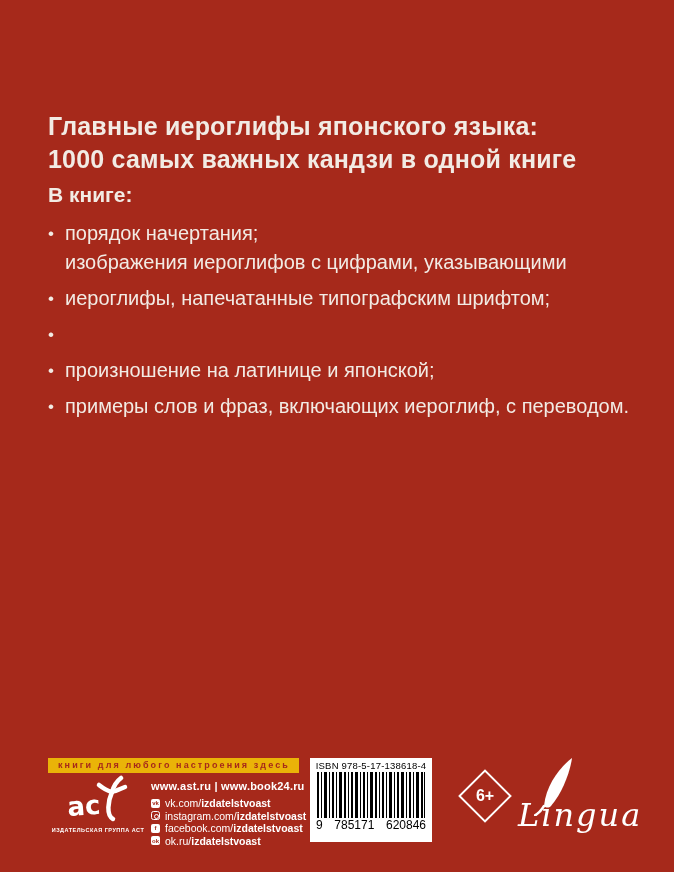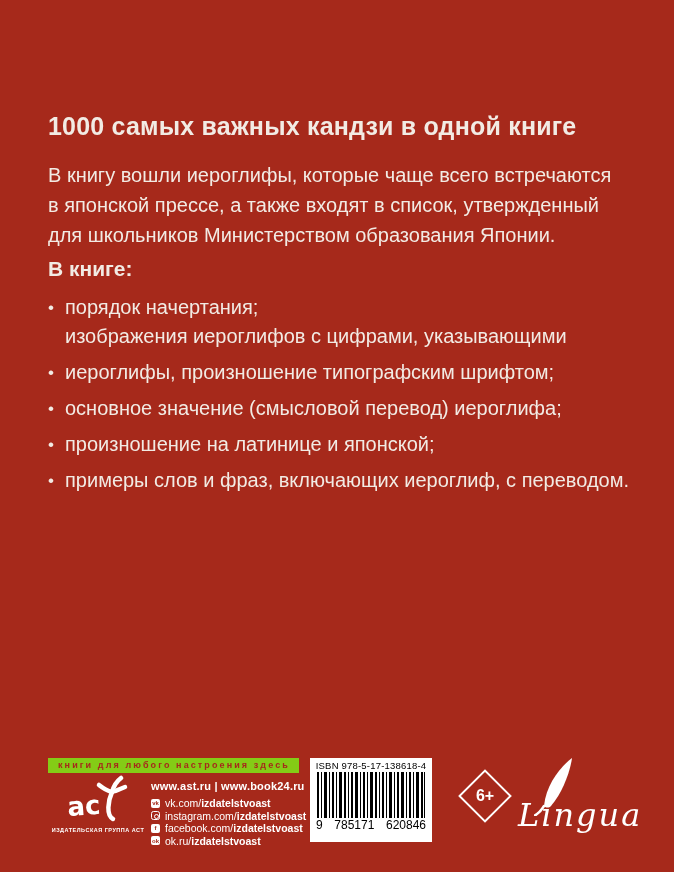--- a/index.html
+++ b/index.html
@@ -22,21 +22,21 @@
   .intro div { white-space:nowrap; }
   .list-heading { margin-top:4px; font-size:21px; font-weight:700; line-height:30px; }
   ul.features { list-style:none; margin-top:9px; }
   ul.features li { display:flex; font-size:20px; line-height:29px; margin-bottom:7px; }
   .dot { width:17px; flex-shrink:0; font-size:17px; }
   .b-lines div { white-space:nowrap; }
 
   
   .slogan {
     position:absolute; left:48px; top:758px;
-    background:#84cc16; color:#a6291b;
+    background:#eab308; color:#a6291b;
     font-size:9px; font-weight:700; letter-spacing:2.1px;
     padding:2px 9px 3px 10px; white-space:nowrap;
   }
   .ast-block { position:absolute; left:50px; top:775px; width:96px; text-align:center; }
   .ast-block svg { display:block; margin:0 auto; }
   .ast-caption { font-size:5.5px; letter-spacing:.5px; color:#fff; font-weight:700; margin-top:2px; white-space:nowrap; }
 
   .links { position:absolute; left:151px; top:780px; color:#fff; }
   .websites { font-size:11px; font-weight:700; letter-spacing:.2px; margin-bottom:6px; white-space:nowrap; }
   .social-row { display:flex; align-items:center; font-size:10.5px; line-height:10px; margin-bottom:2.5px; white-space:nowrap; }
@@ -70,50 +70,43 @@
     font-size:32px; letter-spacing:2px; white-space:nowrap;
   }
 </style>
 </head>
 <body>
 
 <div id="cover">
 
   <div class="content">
     <div class="title">
+      <div>Главные иероглифы японского языка:</div>
       <div>1000 самых важных кандзи в одной книге</div>
     </div>
 
-    <div class="intro">
-      <div>В книгу вошли иероглифы, которые чаще всего встречаются</div>
-      <div>в японской прессе, а также входят в список, утвержденный</div>
-      <div>для школьников Министерством образования Японии.</div>
-    </div>
 
     <div class="list-heading">В книге:</div>
 
     <ul class="features">
       <li>
         <span class="dot">•</span>
         <span class="b-lines">
           <div>порядок начертания;</div>
           <div>изображения иероглифов с цифрами, указывающими</div>
         </span>
       </li>
       <li>
         <span class="dot">•</span>
         <span class="b-lines">
-          <div>иероглифы, произношение типографским шрифтом;</div>
-        </span>
-      </li>
-      <li>
-        <span class="dot">•</span>
-        <span class="b-lines">
-          <div>основное значение (смысловой перевод) иероглифа;</div>
-        </span>
+          <div>иероглифы, напечатанные типографским шрифтом;</div>
+        </span>
+      </li>
+      <li>
+        <span class="dot">•</span>
       </li>
       <li>
         <span class="dot">•</span>
         <span class="b-lines">
           <div>произношение на латинице и японской;</div>
         </span>
       </li>
       <li>
         <span class="dot">•</span>
         <span class="b-lines">

